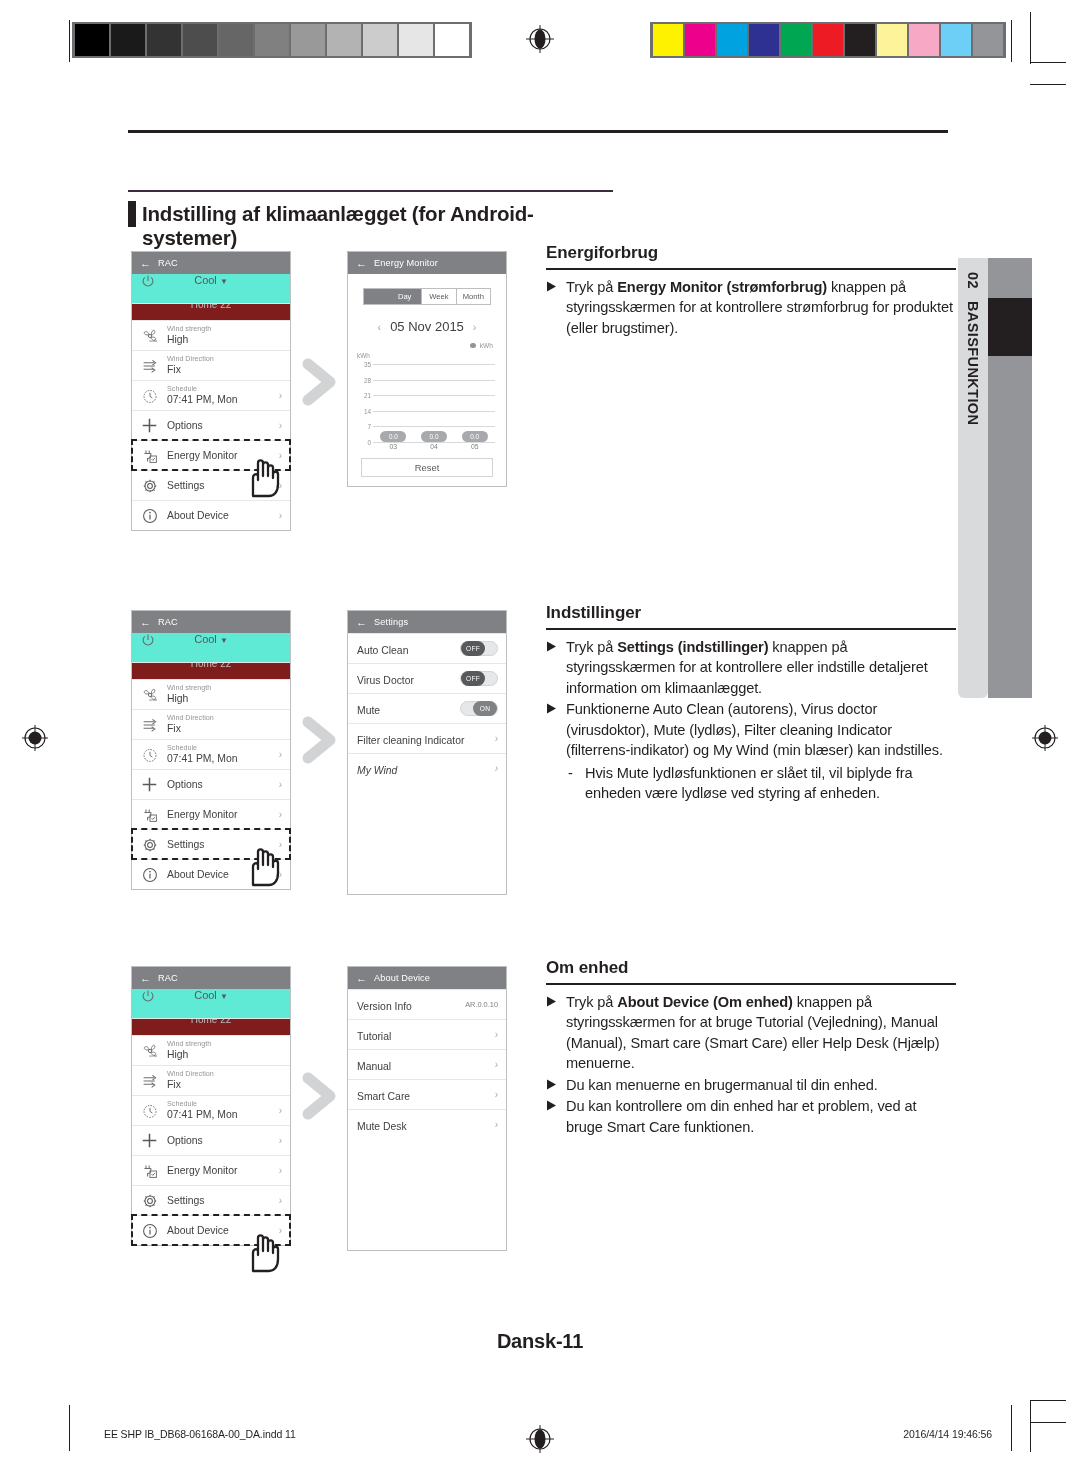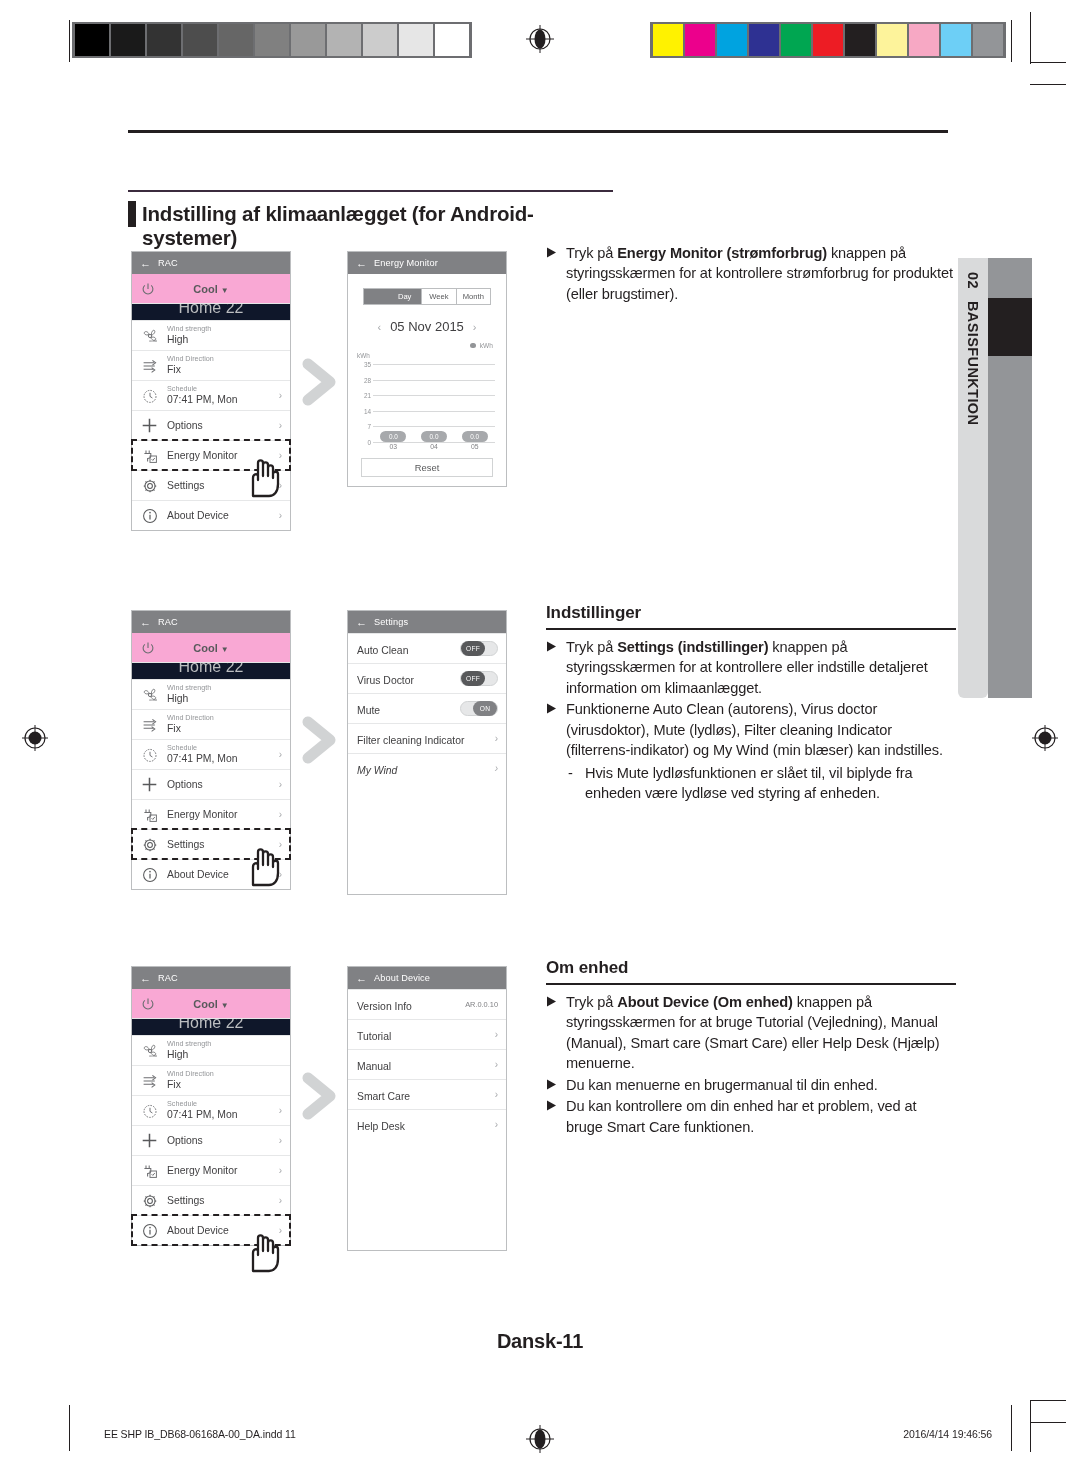--- a/index.html
+++ b/index.html
@@ -71,26 +71,26 @@
 
   
   .phone { position:absolute; width:160px; background:#fff; border:1px solid #bcbec0; }
   .ph-bar {
     height:22px; background:#808184; color:#fff;
     display:flex; align-items:center; gap:7px; padding:0 8px;
     font-size:9.2px; letter-spacing:.1px;
   }
   .ph-bar .back { font-size:11px; line-height:1; }
 
-  .ctl-top { height:30px; display:flex; align-items:center; padding:0 9px; background:#f9a8d4; border-bottom:1px solid #e6e7e8; position:relative;font-weight:bold; }
+  .ctl-top { height:30px; display:flex; align-items:flex-start; padding:0 9px; background:#5eead4; border-bottom:1px solid #e6e7e8; position:relative; }
   .ctl-top .pwr { width:14px; height:14px; }
   .ctl-top .mode { position:absolute; left:0; right:0; text-align:center; font-size:11px; color:#58595b; }
   .ctl-top .mode .caret { font-size:8px; }
 
-  .ghost { height:16px; background:#0f172a; display:flex; align-items:flex-start; justify-content:center; overflow:hidden; color:#bcbec0; font-size:16px; }
+  .ghost { height:16px; background:#7f1d1d; display:flex; align-items:flex-start; justify-content:center; overflow:hidden; color:#bcbec0; font-size:10px; }
 
   .row {
     min-height:30px; display:flex; align-items:center; gap:9px;
     padding:3px 8px 3px 9px; border-top:1px solid #e6e7e8; position:relative; background:#fff;
   }
   .row .ic { flex:0 0 auto; width:17px; height:17px; display:flex; align-items:center; justify-content:center; color:#6d6e71; }
   .row .txt { flex:1 1 auto; min-width:0; }
   .row .lbl-sm { font-size:7.2px; color:#939598; line-height:1.25; }
   .row .lbl-lg { font-size:10.4px; color:#414042; line-height:1.3; }
   .row .lbl { font-size:10.4px; color:#414042; }
@@ -697,27 +697,28 @@
       </div>
       <div class="row" style="min-height: 30px;">
         <span class="txt"><span class="lbl">Manual</span></span>
         <span class="chev">›</span>
       </div>
       <div class="row" style="min-height: 30px;">
         <span class="txt"><span class="lbl">Smart Care</span></span>
         <span class="chev">›</span>
       </div>
       <div class="row" style="min-height: 30px;">
-        <span class="txt"><span class="lbl">Help Desk</span></span>
+        <span class="txt"><span class="lbl">Mute Desk</span></span>
         <span class="chev">›</span>
       </div>
     </div>
 </div>
 
 <div class="sec" style="left:546px; top:243px;" id="sec0">
+    <h2>Energiforbrug</h2>
     <div class="bullet">
       <span class="tri">
         <svg width="11" height="11" viewBox="0 0 11 11">
           <path d="M1 0.5 L10 5.5 L1 10.5 Z" fill="#231f20"></path>
         </svg>
       </span>
       <p>Tryk på <b>Energy Monitor (strømforbrug)</b> knappen på styringsskærmen for at kontrollere strømforbrug for produktet (eller brugstimer).</p>
     </div>
   </div>
 <div class="sec" style="left:546px; top:603px;" id="sec1">

